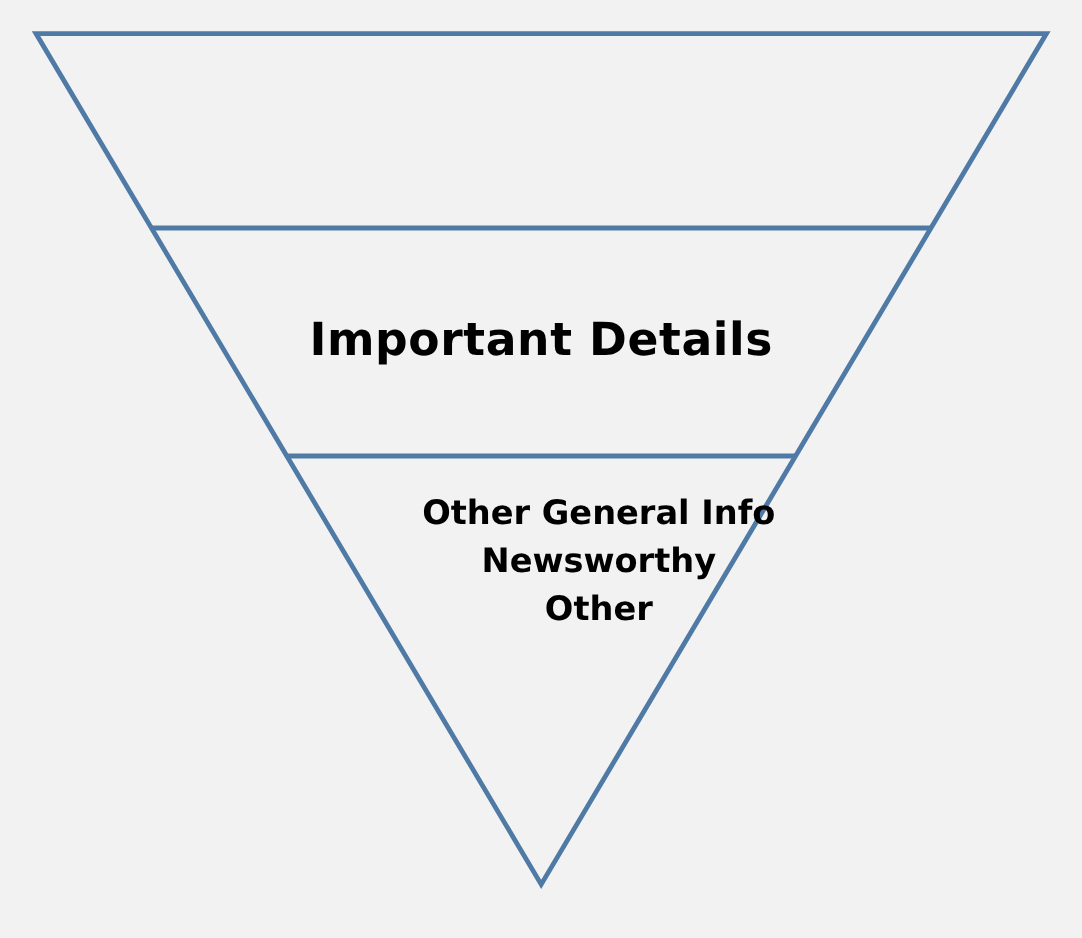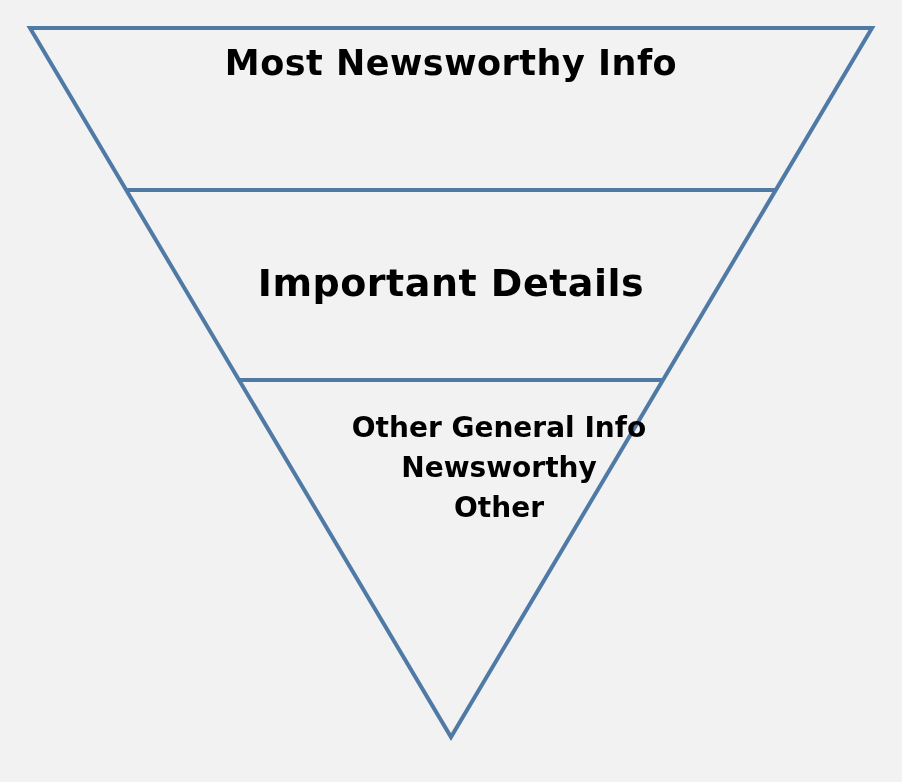--- a/index.html
+++ b/index.html
@@ -65,21 +65,20 @@
 
 <div class="canvas">
 
   <svg viewBox="0 0 902 782">
     <polygon class="pyramid-shape" points="30,28 872,28 451,737" stroke="#4f7aa6"></polygon>
     <line class="divider" x1="126" y1="190" x2="776" y2="190" stroke="#4f7aa6"></line>
     <line class="divider" x1="239" y1="380" x2="663" y2="380" stroke="#4f7aa6"></line>
   </svg>
 
   <div class="section-text sec1">
-    <div class="title">Most Newsworthy Info</div>
   </div>
 
   <div class="section-text sec2">
     <div class="title">Important Details</div>
   </div>
 
   <div class="section-text sec3">
     <div class="line">Other General Info</div>
     <div class="line">Newsworthy</div>
     <div class="line">Other</div>

